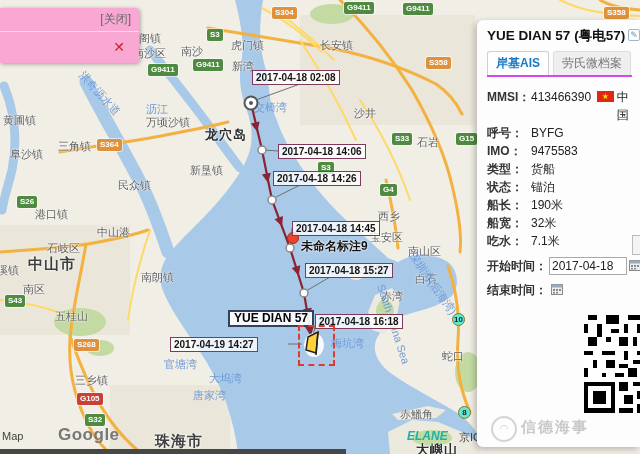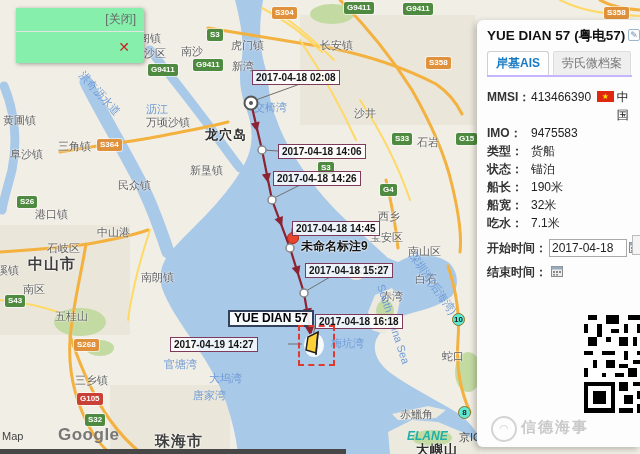--- a/index.html
+++ b/index.html
@@ -22,39 +22,39 @@
                 width:11px;height:11px;text-align:center;line-height:11px;padding:0;box-shadow:none;}
   .ts{position:absolute;border:1px solid #7d3a5a;background:rgba(255,255,255,.78);
       font-size:10px;font-weight:bold;color:#141414;padding:0 3px;line-height:13px;white-space:nowrap;}
   #vesselbox{position:absolute;left:228px;top:310px;border:2px solid #33415c;background:rgba(255,255,255,.9);
       font-size:12px;font-weight:bold;color:#000;padding:0 4px;line-height:13px;}
   #markerlabel{position:absolute;left:301px;top:238px;font-size:12px;font-weight:bold;color:#111;
       text-shadow:0 0 2px #fff,0 0 2px #fff;white-space:nowrap;}
   #shipsel{position:absolute;left:298px;top:325px;width:33px;height:37px;border:2px dashed #e03a2f;}
   #shipicon{position:absolute;left:302px;top:329px;}
   
-  #popup{position:absolute;left:0;top:8px;width:128px;height:55px;background:#86efac;
-         border-radius:0 4px 4px 0;box-shadow:1px 1px 4px rgba(0,0,0,.35);margin-left:16px;}
+  #popup{position:absolute;left:0;top:8px;width:139px;height:55px;background:#f9a8d4;
+         border-radius:0 4px 4px 0;box-shadow:1px 1px 4px rgba(0,0,0,.35);}
   #popup .hd{height:23px;border-bottom:1px solid #e4e4e4;text-align:right;}
   #popup-close{font-size:12px;color:#666;margin-right:8px;line-height:23px;display:inline-block;cursor:pointer;}
   #popup-x{position:absolute;right:14px;top:31px;color:#c22;font-weight:bold;font-size:14px;cursor:pointer;}
   
   #attr-map{position:absolute;left:2px;top:430px;font-size:11px;color:#444;}
   #attr-google{position:absolute;left:58px;top:425px;font-size:17px;color:#777;font-weight:bold;letter-spacing:.5px;}
   #attr-elane{position:absolute;left:407px;top:429px;font-size:12px;font-weight:bold;font-style:italic;color:#1fb0a8;}
   #attr-icp{position:absolute;left:459px;top:430px;font-size:11px;color:#444;}
   #bottomstrip{position:absolute;left:0;top:449px;width:346px;height:5px;background:#474747;}
   
   #panel{position:absolute;left:477px;top:20px;width:163px;height:427px;background:#fdfdfd;
          border-radius:6px 0 0 6px;box-shadow:-2px 2px 6px rgba(0,0,0,.25);font-size:12px;color:#222;}
   #panel-title{padding:7px 23px 4px 10px;font-weight:bold;font-size:13.5px;color:#111;white-space:nowrap;}
   #panel-title .sub{margin-left:4px;}
   #edit-icon{display:inline-block;margin-left:3px;color:#6b8fb3;border:1px solid #9db7cc;border-radius:2px;
              font-size:9px;line-height:10px;padding:0 1px;vertical-align:2px;cursor:pointer;}
-  #tabs{display:flex;margin:2px 8px 11px 10px;border-bottom:2px solid #c4b5fd;}
+  #tabs{display:flex;margin:2px 8px 11px 10px;border-bottom:2px solid #d946ef;}
   .tab{padding:3px 8px;font-size:12px;cursor:pointer;}
   .tab.active{color:#1779c4;font-weight:bold;background:#fff;border:1px solid #cfcfcf;border-bottom:none;border-radius:3px 3px 0 0;}
   .tab.inactive{color:#777;background:#efefef;border:1px solid #ddd;border-bottom:none;margin-left:4px;border-radius:3px 3px 0 0;}
   #fields{margin:8px 0 0 10px;}
   .frow{display:flex;line-height:18px;}
   .flabel{font-weight:bold;min-width:44px;color:#333;}
   .fval{color:#222;}
   .flag{display:inline-block;width:17px;height:11px;background:#de2910;color:#ffde00;font-size:8px;
         line-height:11px;text-align:center;margin:3px 3px 0 6px;}
   .fsuffix{color:#222;}
@@ -269,20 +269,24 @@
       <span class="tab inactive">劳氏微档案</span>
     </div>
     <div id="fields">
         <div class="frow">
           <span class="flabel">MMSI：</span>
           <span class="fval">413466390</span>
           <span class="flag">★</span>
           <span class="fsuffix">中国</span>
         </div>
         <div class="frow">
+          <span class="flabel">呼号：</span>
+          <span class="fval">BYFG</span>
+        </div>
+        <div class="frow">
           <span class="flabel">IMO：</span>
           <span class="fval">9475583</span>
         </div>
         <div class="frow">
           <span class="flabel">类型：</span>
           <span class="fval">货船</span>
         </div>
         <div class="frow">
           <span class="flabel">状态：</span>
           <span class="fval">锚泊</span>

